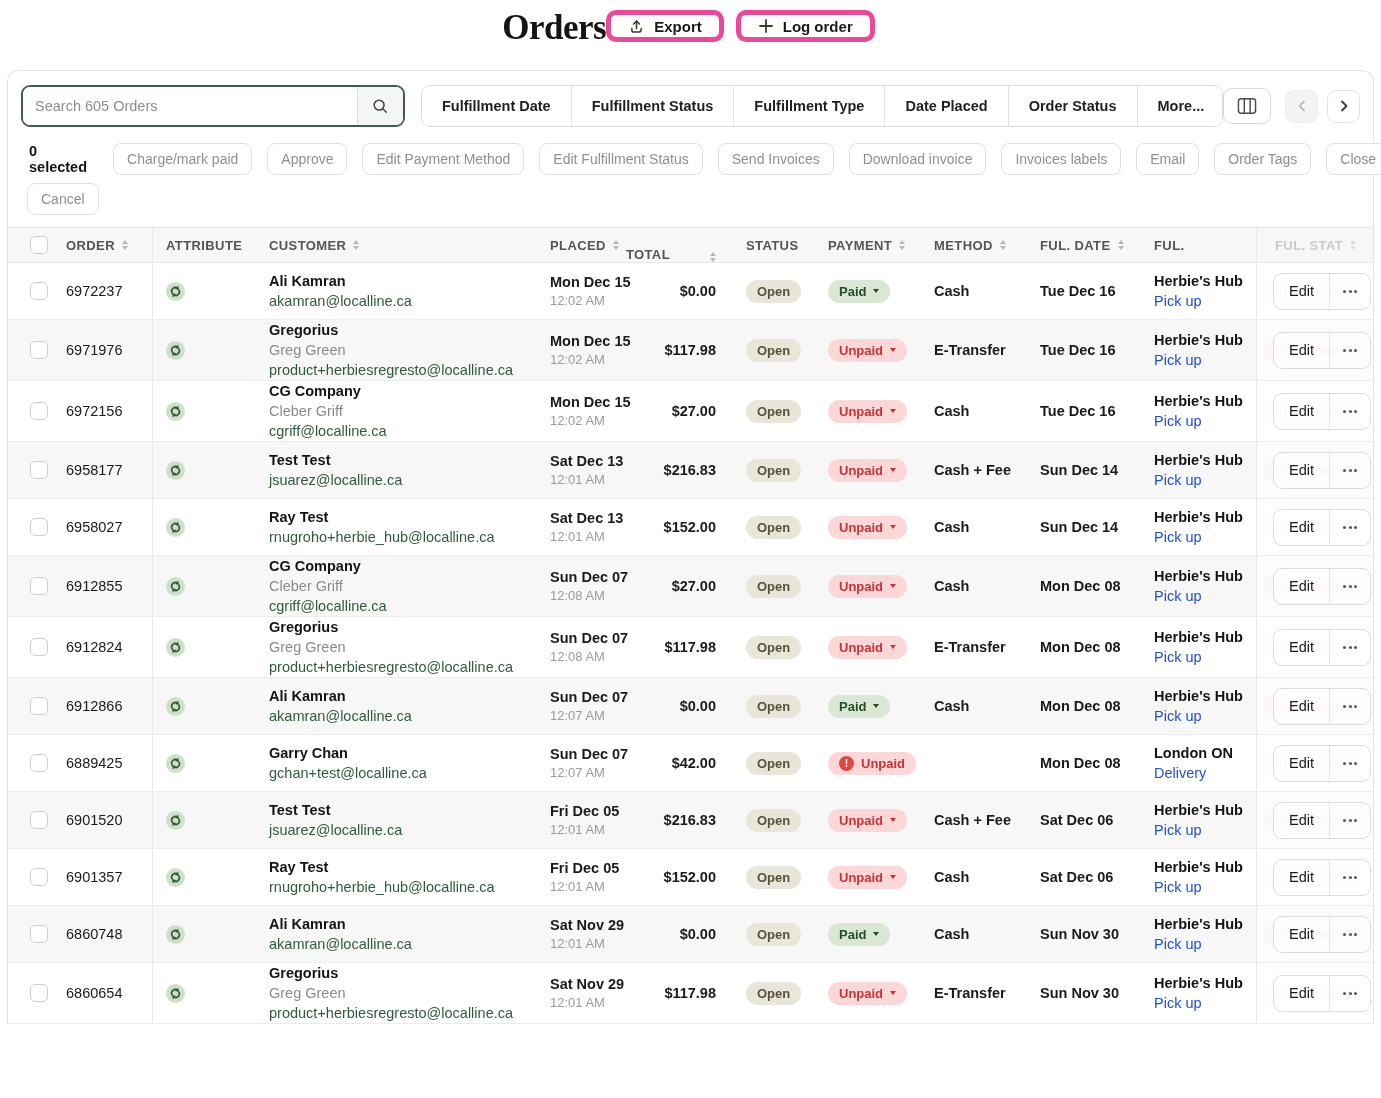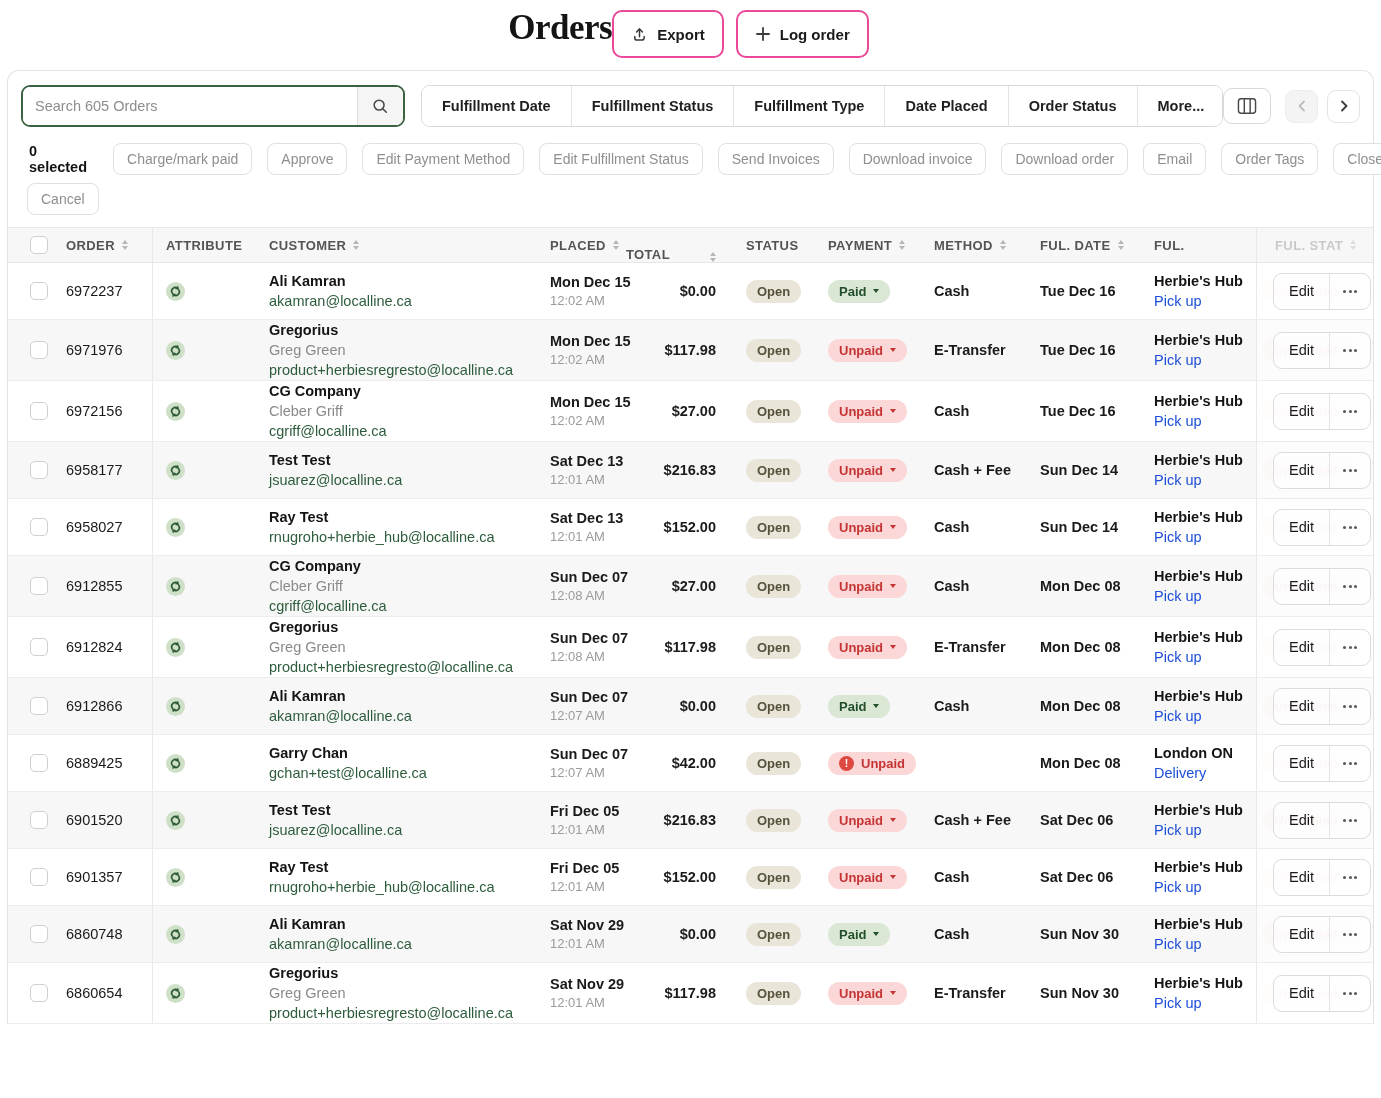--- a/index.html
+++ b/index.html
@@ -3,22 +3,22 @@
 <meta charset="utf-8">
 <style>
   * { margin:0; padding:0; box-sizing:border-box; }
   html,body { width:1381px; height:1098px; overflow:hidden; background:#fff;
     font-family:"Liberation Sans", sans-serif; color:#1a1a1a; }
 
   
   .topbar { display:flex; align-items:flex-start; justify-content:center; padding:8px 8px 0 4px; height:62px; }
   .page-title { font-family:"Liberation Serif", serif; font-weight:700; font-size:35px; letter-spacing:-0.5px; color:#141414; }
   .top-actions { display:flex; gap:12px; padding-top:2px; }
-  .btn-top { display:flex; align-items:center; gap:9px; height:48px; padding:0 17px; background:#fff;
-    border:2px solid #ec4899; border-radius:10px; font-size:15px; font-weight:600; color:#1a1a1a; cursor:pointer; }
+  .btn-top { display:flex; align-items:center; gap:9px; height:32px; padding:0 17px; background:#fff;
+    border:5px solid #ec4899; border-radius:10px; font-size:15px; font-weight:600; color:#1a1a1a; cursor:pointer; }
 
   
   .card { margin:8px 7px 0 7px; border:1px solid #e2e2e2; border-radius:12px 12px 0 0; border-bottom:none; background:#fff; }
 
   .toolbar { display:flex; align-items:center; padding:14px 13px 0 13px; }
   .search-box { display:flex; width:385px; height:42px; border:2px solid #3c6142; border-radius:9px; overflow:hidden; background:#fff; }
   .search-box input { flex:1; border:none; outline:none; padding:0 12px; font-size:14.5px; color:#333; font-family:inherit; }
   .search-box input::placeholder { color:#8d8d8d; }
   .search-btn { width:46px; background:#f5f5f5; border:none; border-left:1px solid #dcdcdc; display:grid; place-items:center; cursor:pointer; }
 
@@ -181,21 +181,21 @@
     <div class="bulk-row">
       <span class="sel-count">0 selected</span>
       <span class="vdiv"></span>
       <span id="bulk-btns" style="display:flex;gap:9px;">
           <button class="btn-bulk">Charge/mark paid</button>
           <button class="btn-bulk">Approve</button>
           <button class="btn-bulk">Edit Payment Method</button>
           <button class="btn-bulk">Edit Fulfillment Status</button>
           <button class="btn-bulk">Send Invoices</button>
           <button class="btn-bulk">Download invoice</button>
-          <button class="btn-bulk">Download order</button>
+          <button class="btn-bulk">Invoices labels</button>
           <button class="btn-bulk">Email</button>
           <button class="btn-bulk">Order Tags</button>
           <button class="btn-bulk">Close</button>
         </span>
     </div>
     <div class="bulk-row">
         <span id="bulk-btns2" style="display:flex;gap:9px;">
           <button class="btn-bulk">Cancel</button>
         </span>
       </div>

